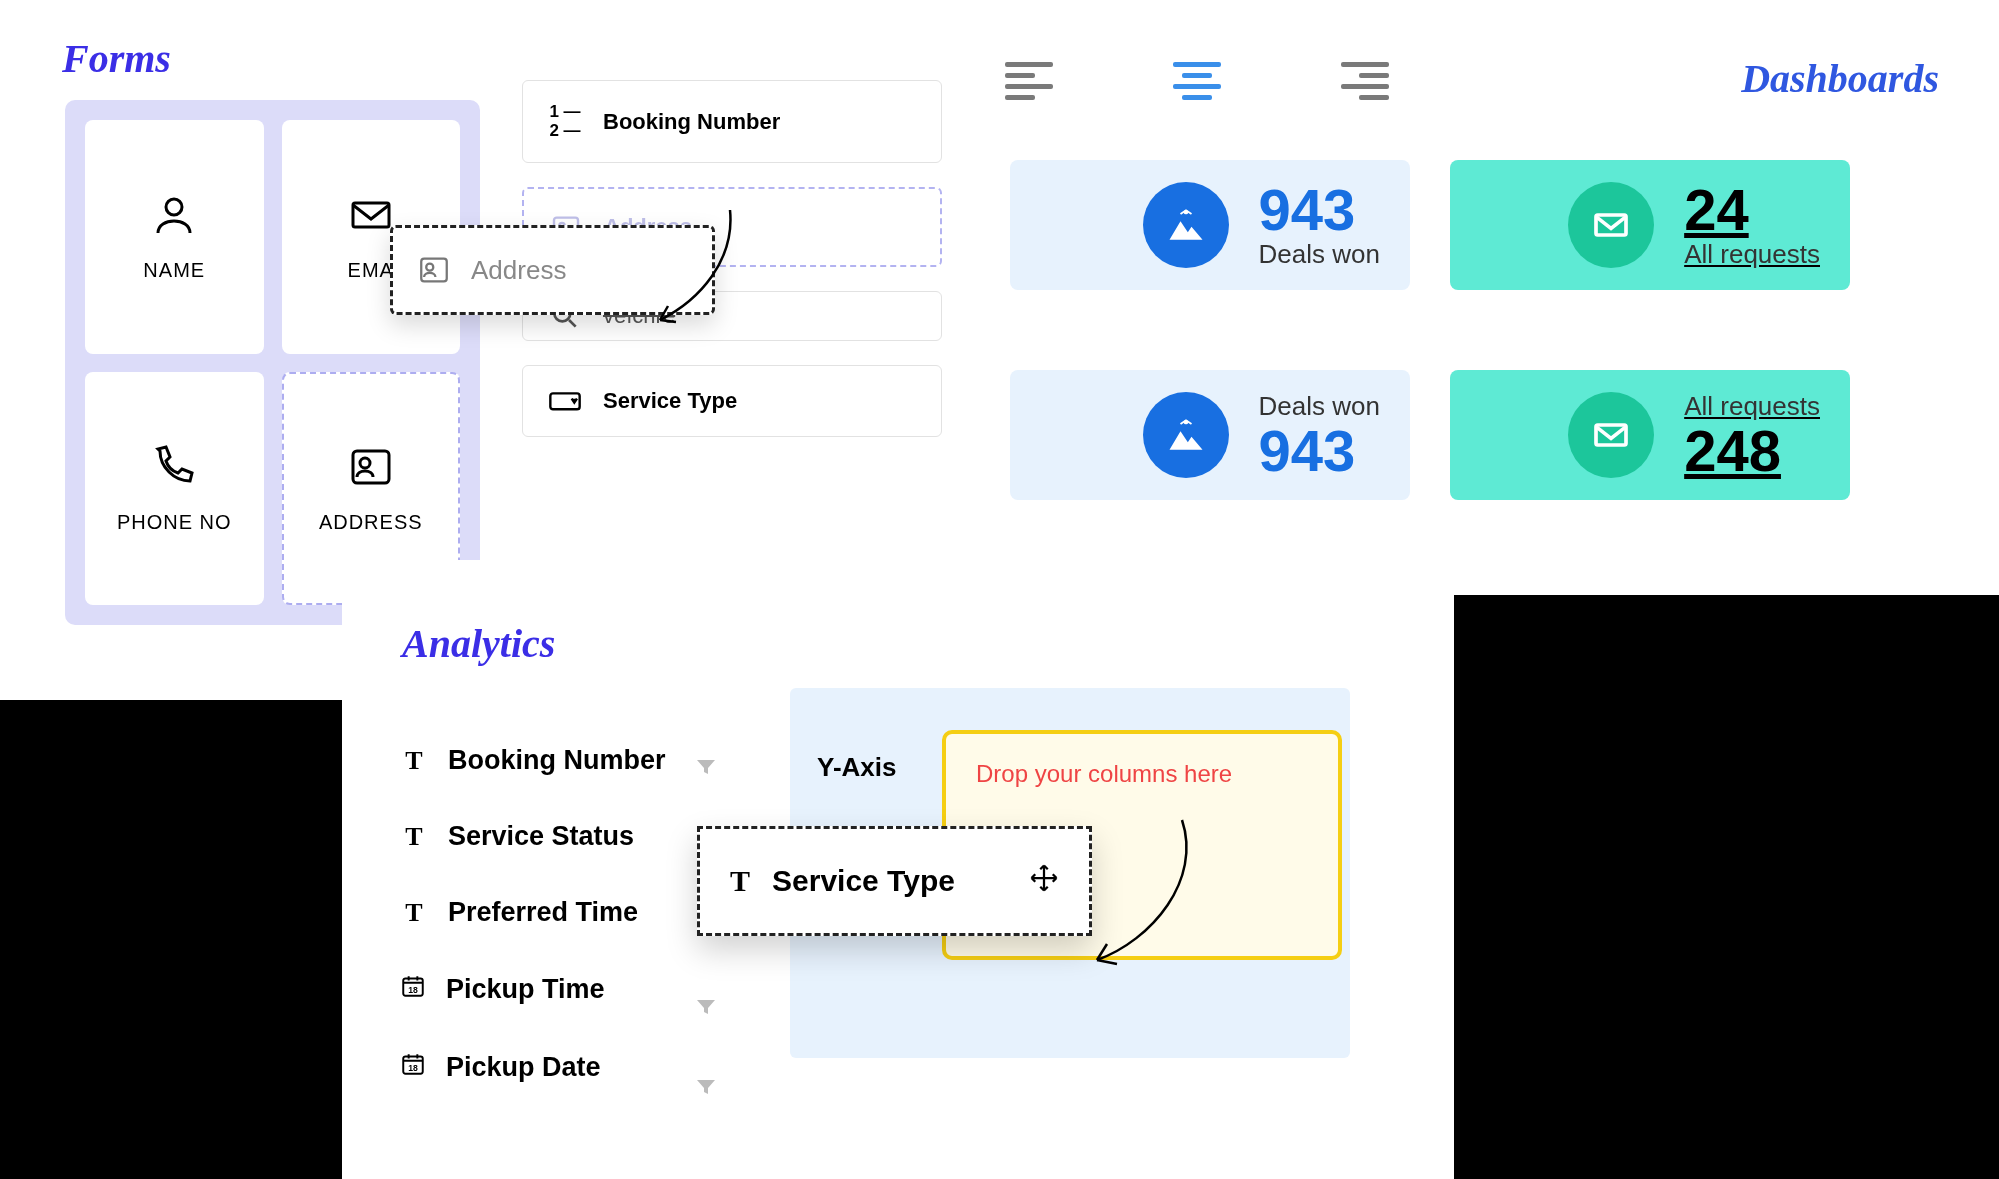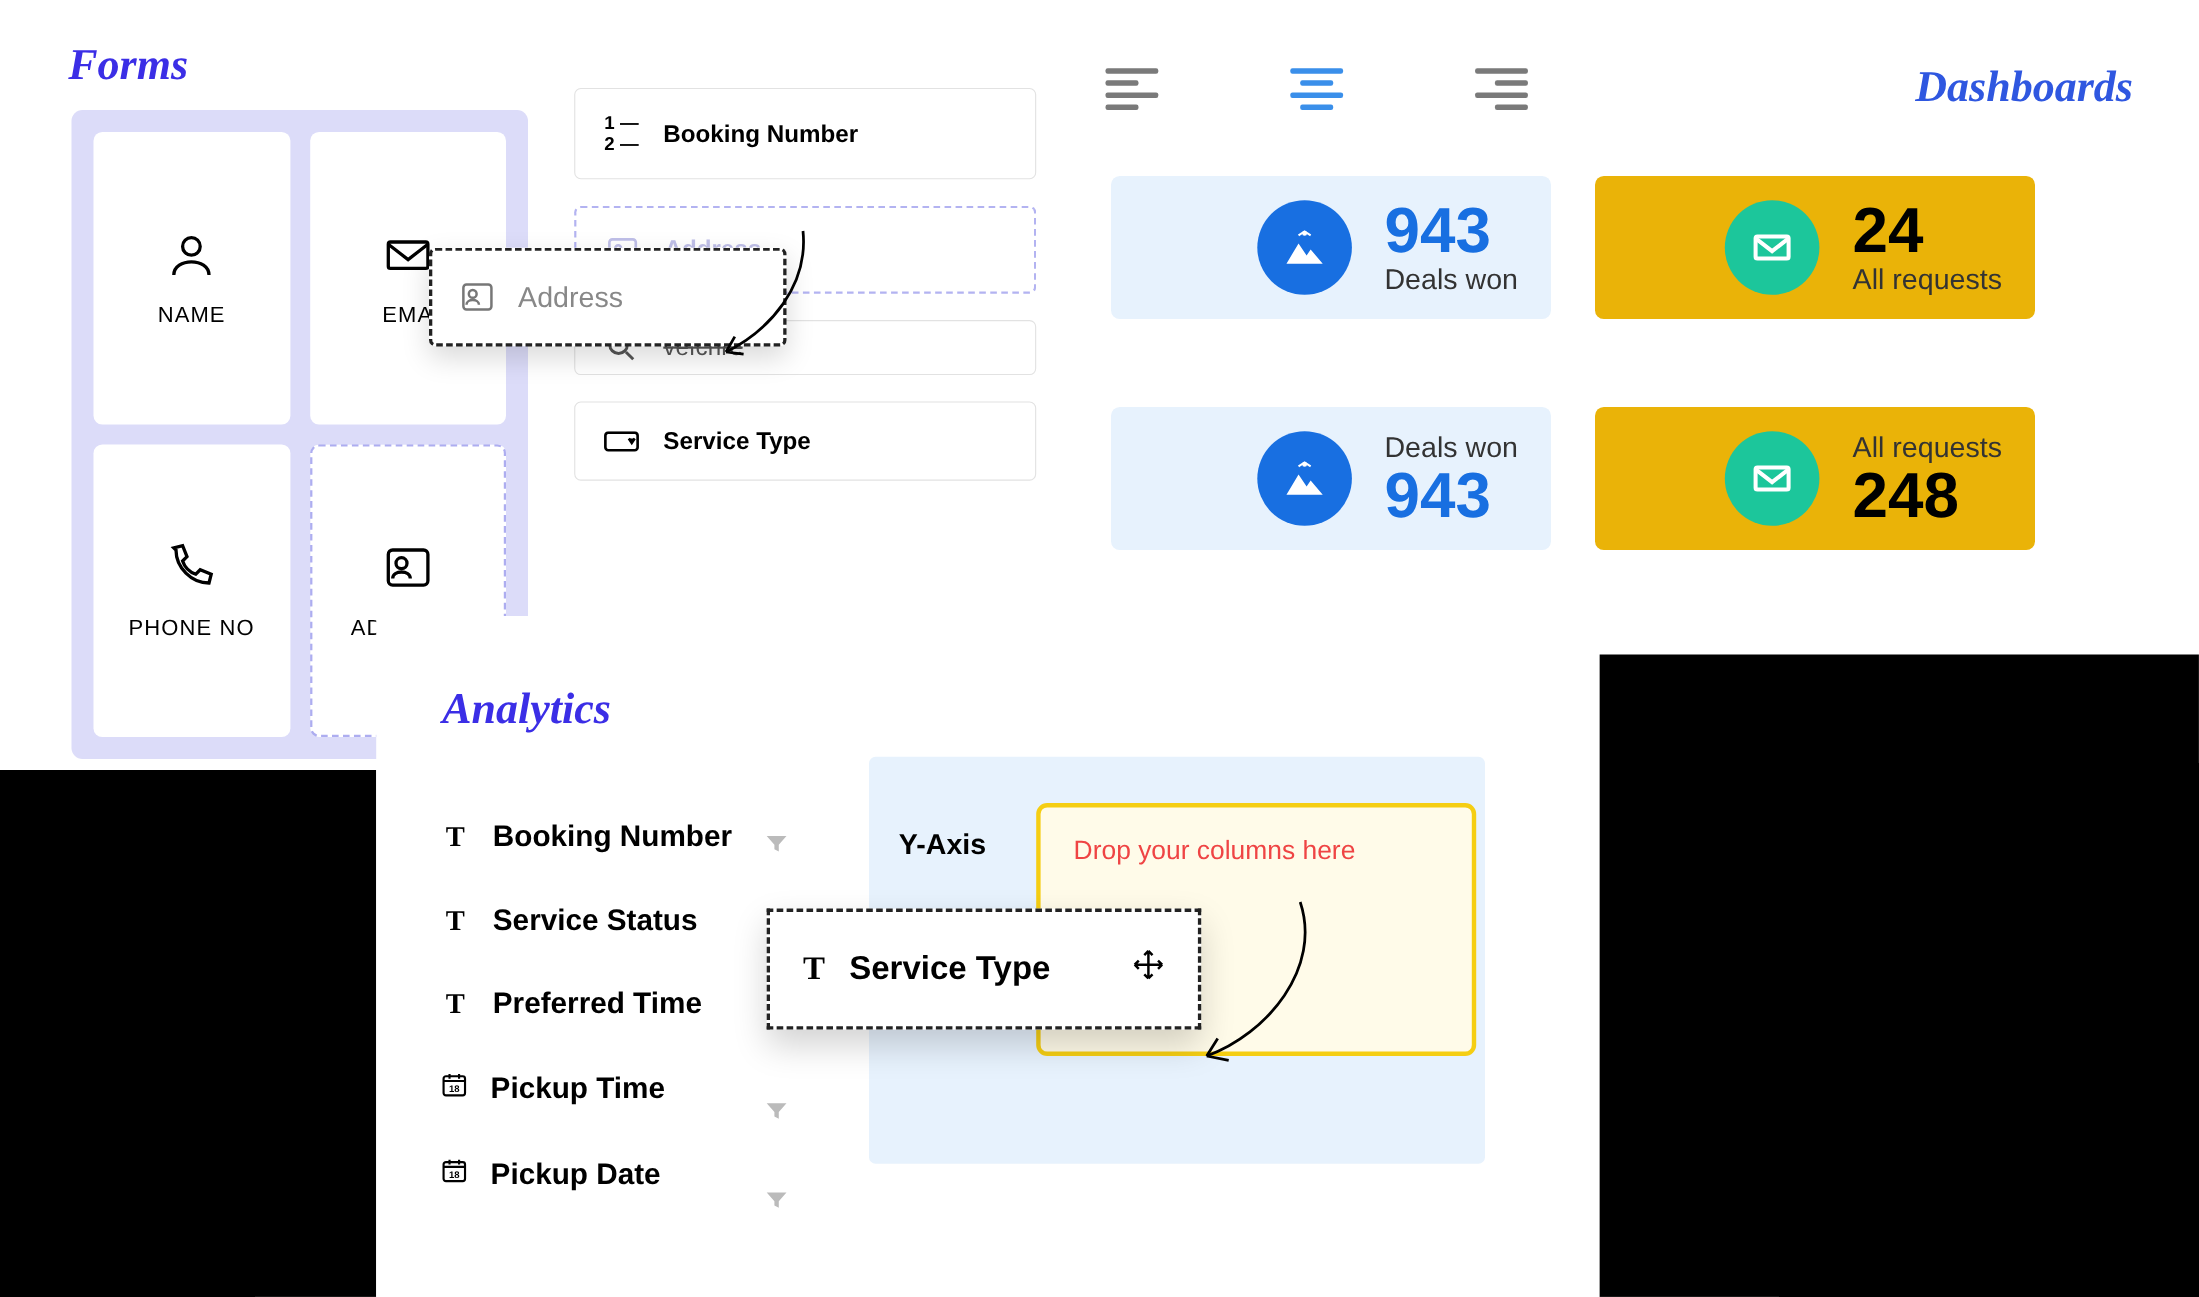--- a/index.html
+++ b/index.html
@@ -22,21 +22,21 @@
   
   .forms-title {
     position: absolute;
     left: 62px; top: 35px;
     color: #3b2ee6;
   }
 
   .forms-panel {
     position: absolute;
     left: 65px; top: 100px;
-    width: 415px; height: 590px;
+    width: 415px; height: 525px;
     background: #dcdcf9;
     border-radius: 10px;
     padding: 20px;
     display: grid;
     grid-template-columns: 1fr 1fr;
     grid-template-rows: 1fr 1fr;
     gap: 18px;
   }
   .form-tile {
     background: #fff;
@@ -109,21 +109,21 @@
 
   .stat-card {
     position: absolute;
     width: 400px; height: 130px;
     border-radius: 8px;
     display: flex; align-items: center; gap: 30px;
     padding: 0 30px;
     justify-content: flex-end;
   }
   .stat-card.blue { background: #e7f2fd; }
-  .stat-card.peach { background: #eab308; }
+  .stat-card.peach { background: #5eead4; text-decoration: underline; }
   .stat-card .circle { width: 86px; height: 86px; border-radius: 50%; display:flex;align-items:center;justify-content:center; }
   .stat-card.blue .circle { background:#186fe1; }
   .stat-card.peach .circle { background:#1cc69b; }
   .stat-card .num { font-size: 58px; font-weight: 800; line-height: 1; }
   .stat-card .lbl { font-size: 26px; color:#333; }
   .stat-card.blue .num { color:#186fe1; }
   .stat-card.peach .num { color:#000; }
   .stat-card .txt { display:flex; flex-direction:column; }
 
   

